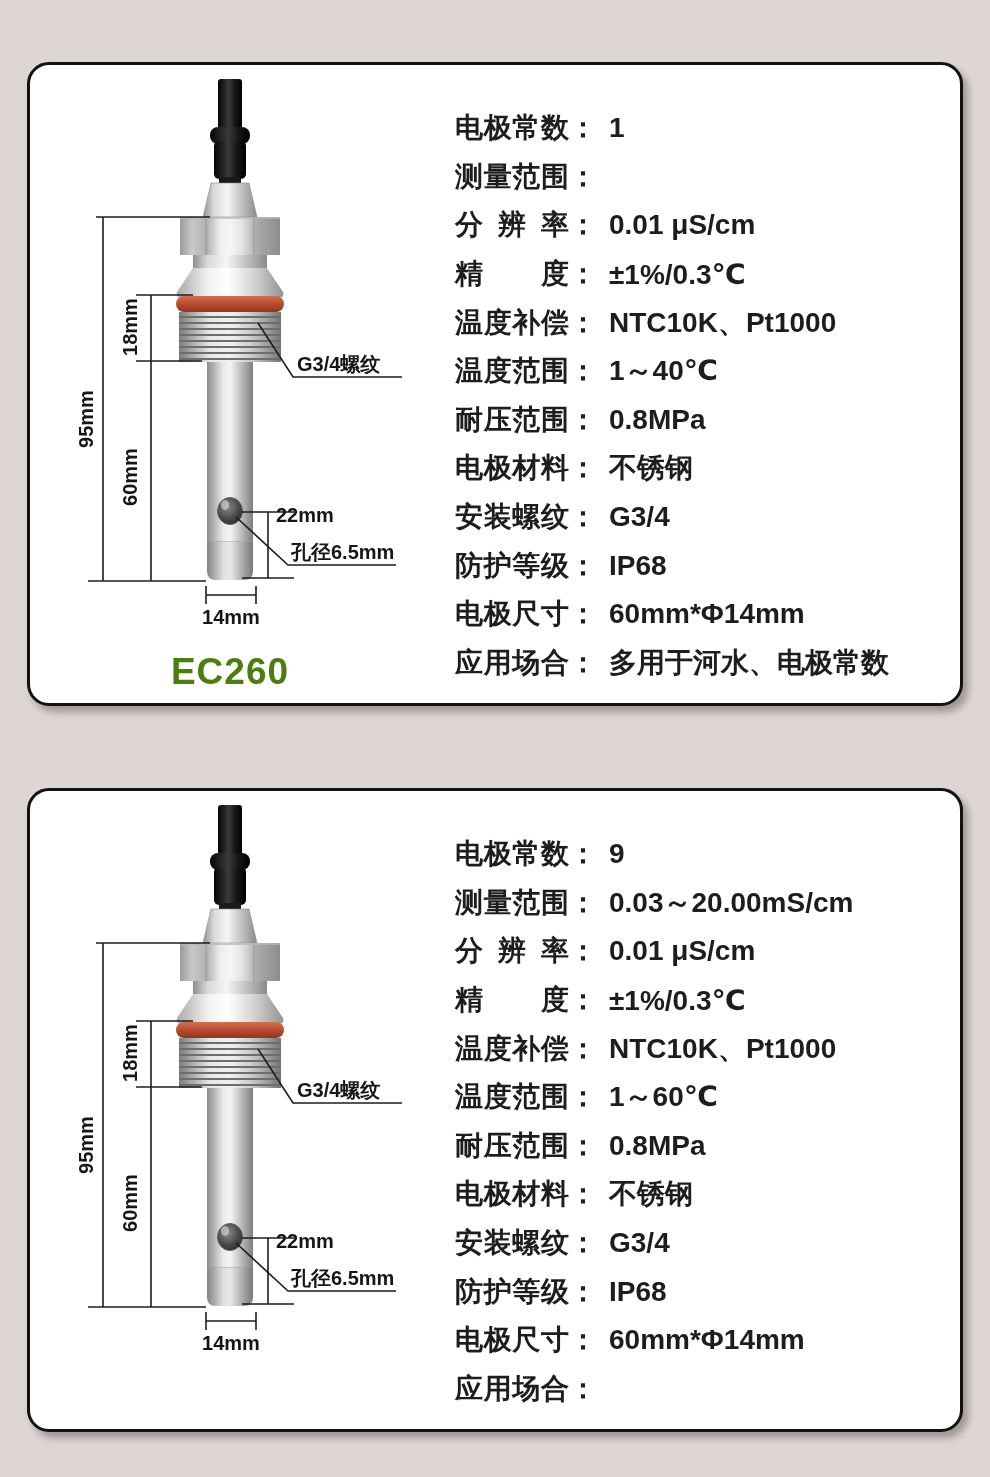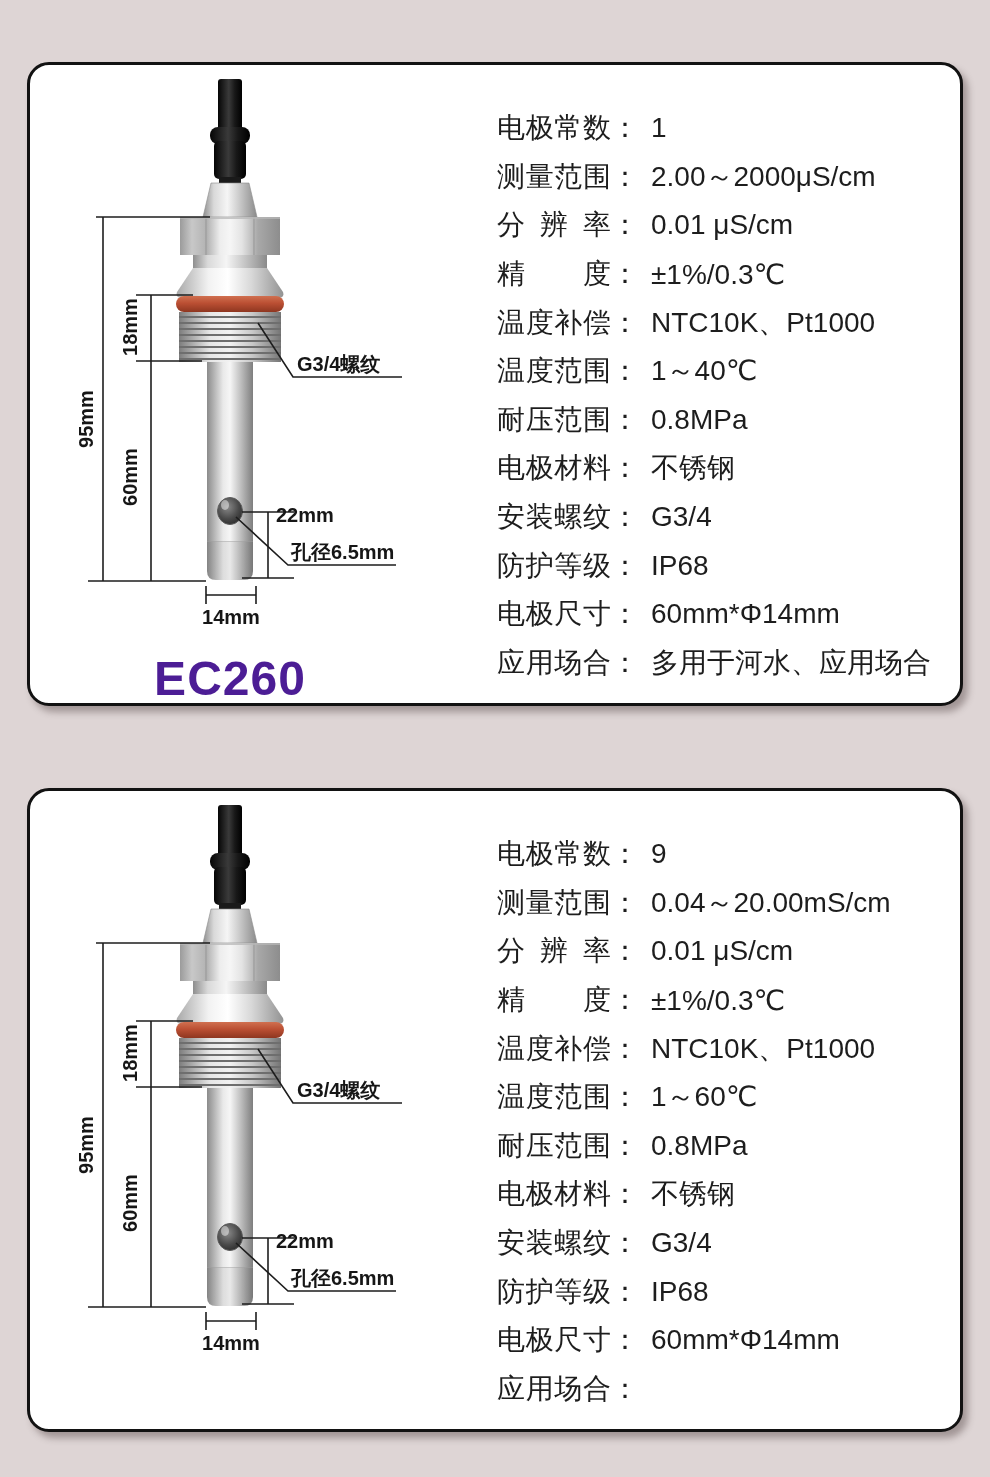--- a/index.html
+++ b/index.html
@@ -25,31 +25,31 @@
   .card.card-top { top:62px; }
   .card.card-bottom { top:788px; }
 
   .diagram {
     position:absolute; left:0; top:0;
     width:420px; height:580px;
   }
   .model-label {
     position:absolute; left:30px; top:586px; width:340px;
     text-align:center;
-    font-size:48px; font-weight:800; letter-spacing:1px;
-    color:#4c1d95;
+    font-size:37px; font-weight:800; letter-spacing:1px;
+    color:#4d7c0f;
   }
   .specs {
     position:absolute; left:425px; top:39px; right:14px;
   }
   .spec-row {
     height:48.6px;
     display:flex; align-items:center;
     white-space:nowrap;
-    font-size:28px; font-weight:400; color:#1d1d1d;margin-left:42px;
+    font-size:28px; font-weight:700; color:#1d1d1d;
   }
   .spec-label {
     display:inline-block; width:114px;
     text-align:justify; text-align-last:justify;
   }
   .spec-colon { margin-right:12px; }
   .spec-value { white-space:nowrap; }
 
   
   .dim { stroke:#1d1d1d; stroke-width:1.6; fill:none; }
@@ -183,21 +183,20 @@
     <div class="model-label">EC260</div>
     <div class="specs">
       <div class="spec-row">
           <span class="spec-label">电极常数</span>
           <span class="spec-colon">：</span>
           <span class="spec-value">1</span>
         </div>
       <div class="spec-row">
           <span class="spec-label">测量范围</span>
           <span class="spec-colon">：</span>
-          <span class="spec-value">2.00～2000μS/cm</span>
         </div>
       <div class="spec-row">
           <span class="spec-label">分辨率</span>
           <span class="spec-colon">：</span>
           <span class="spec-value">0.01 μS/cm</span>
         </div>
       <div class="spec-row">
           <span class="spec-label">精度</span>
           <span class="spec-colon">：</span>
           <span class="spec-value">±1%/0.3℃</span>
@@ -233,21 +232,21 @@
           <span class="spec-value">IP68</span>
         </div>
       <div class="spec-row">
           <span class="spec-label">电极尺寸</span>
           <span class="spec-colon">：</span>
           <span class="spec-value">60mm*Φ14mm</span>
         </div>
       <div class="spec-row">
           <span class="spec-label">应用场合</span>
           <span class="spec-colon">：</span>
-          <span class="spec-value">多用于河水、应用场合</span>
+          <span class="spec-value">多用于河水、电极常数</span>
         </div>
     </div>
   </section>
 
   <section class="card card-bottom">
     <div class="diagram">
       <svg viewBox="0 0 420 580" width="420" height="580">
         <g>
           <rect x="188" y="14" width="24" height="52" rx="3" fill="url(#gradCable)"></rect>
           <rect x="180" y="62" width="40" height="17" rx="8" fill="url(#gradCable)"></rect>
@@ -305,21 +304,21 @@
     </div>
     <div class="specs">
       <div class="spec-row">
           <span class="spec-label">电极常数</span>
           <span class="spec-colon">：</span>
           <span class="spec-value">9</span>
         </div>
       <div class="spec-row">
           <span class="spec-label">测量范围</span>
           <span class="spec-colon">：</span>
-          <span class="spec-value">0.04～20.00mS/cm</span>
+          <span class="spec-value">0.03～20.00mS/cm</span>
         </div>
       <div class="spec-row">
           <span class="spec-label">分辨率</span>
           <span class="spec-colon">：</span>
           <span class="spec-value">0.01 μS/cm</span>
         </div>
       <div class="spec-row">
           <span class="spec-label">精度</span>
           <span class="spec-colon">：</span>
           <span class="spec-value">±1%/0.3℃</span>

